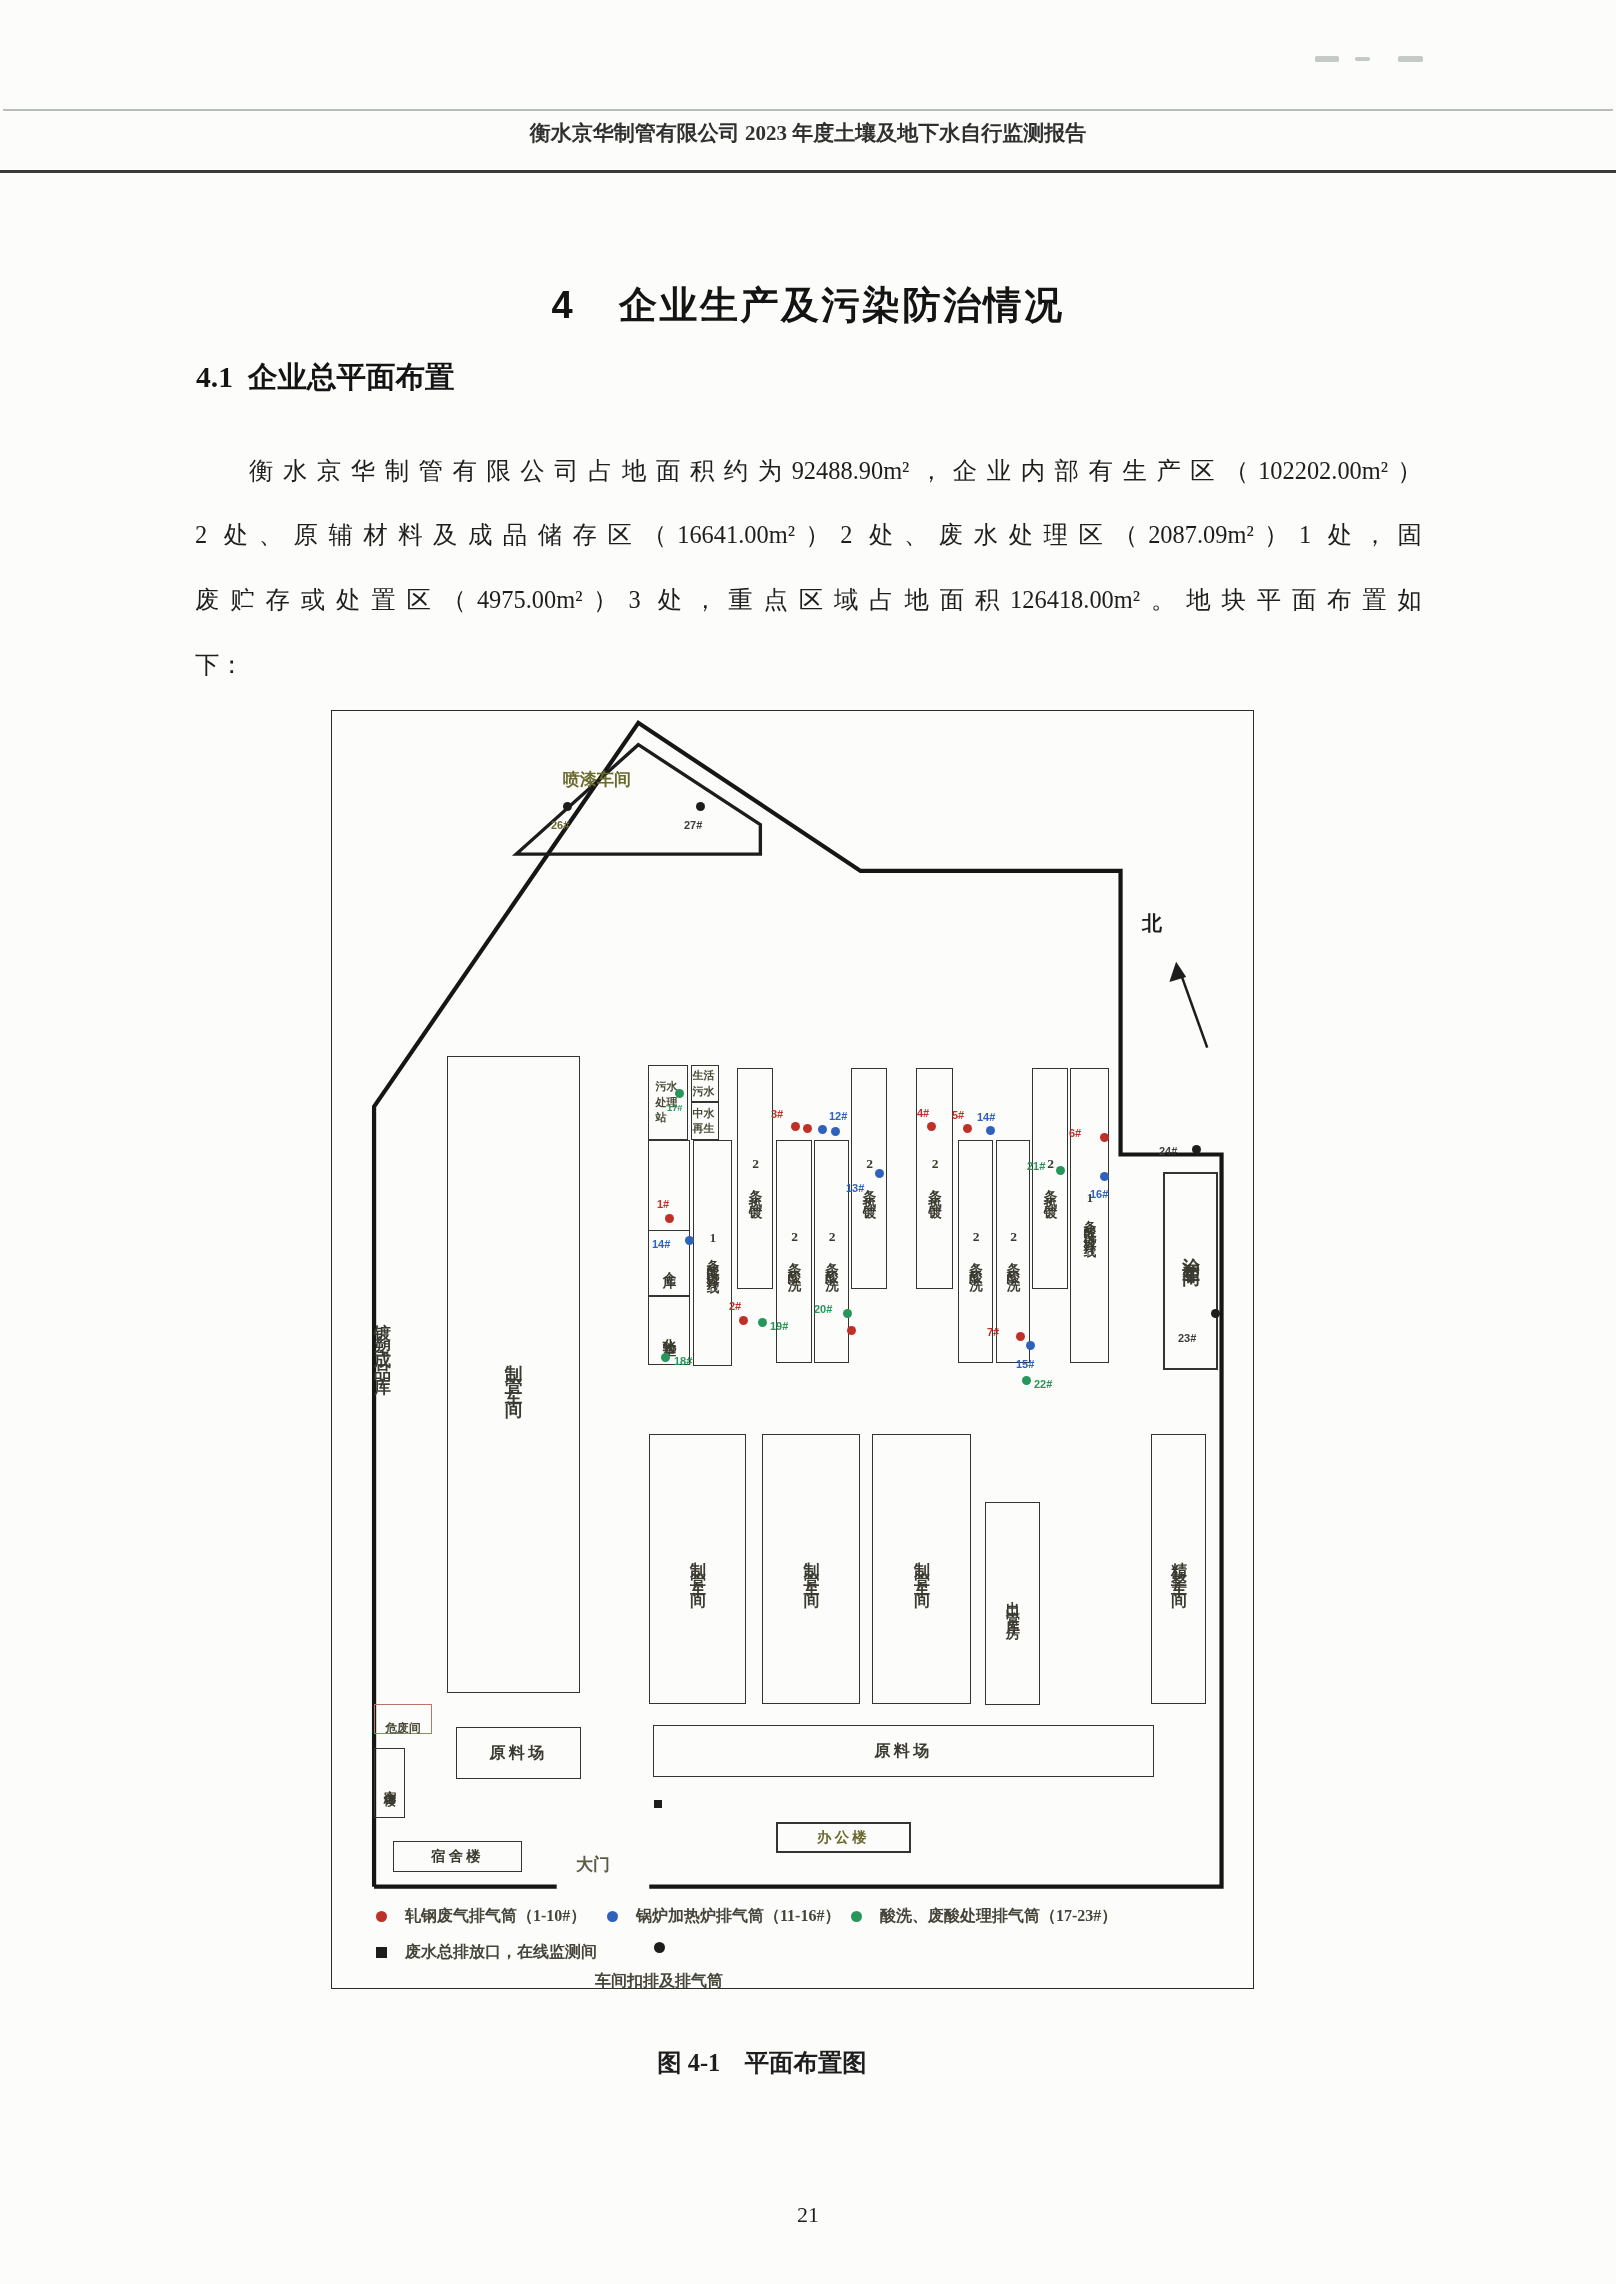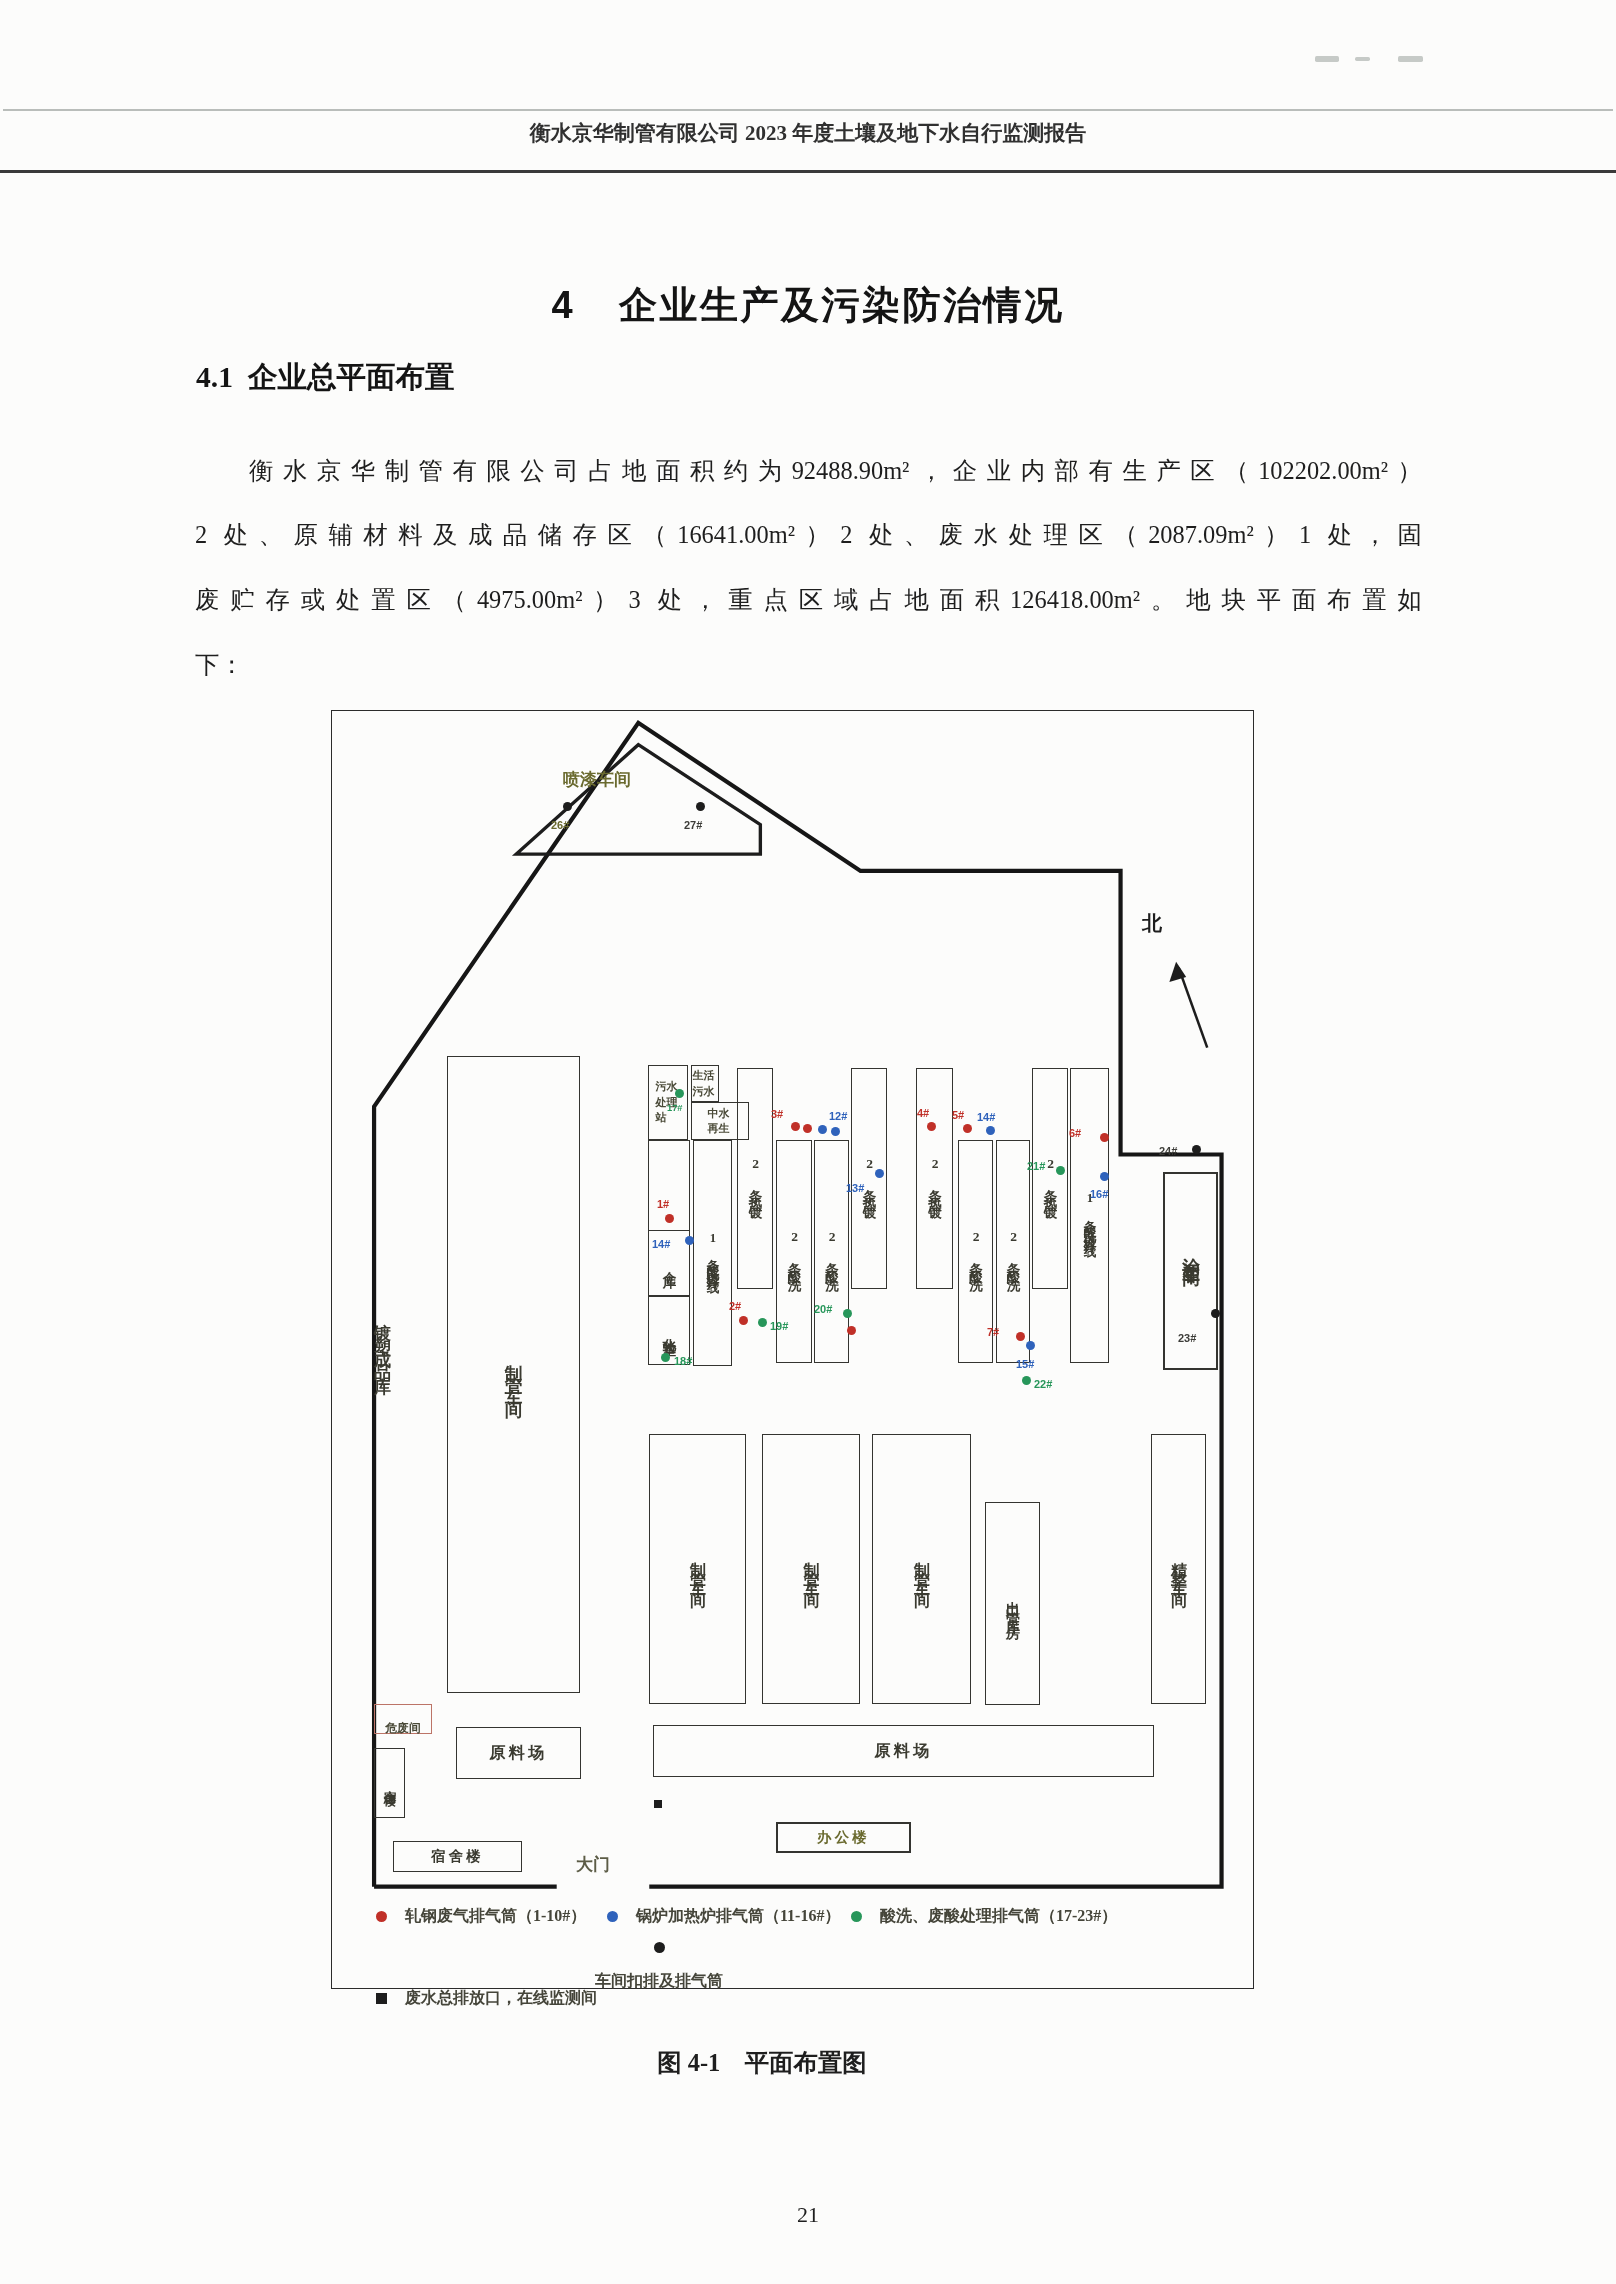--- a/index.html
+++ b/index.html
@@ -78,21 +78,21 @@
   <div class="box" style="left:115px;top:345px;width:133px;height:637px;">
     <span class="vtext lblC" style="font-size:17.7px;letter-spacing:11.8px;">制管车间</span>
   </div>
 
   <div class="box" style="left:316px;top:354px;width:40px;height:75px;">
     <span style="font-size:11px;font-weight:bold;color:#4a4a38;word-break:break-all;width:25px;line-height:1.45;">污水处理站</span>
   </div>
   <div class="box" style="left:359px;top:354px;width:28px;height:37px;">
     <span style="font-size:11px;font-weight:bold;color:#4a4a38;word-break:break-all;width:25px;line-height:1.4;">生活污水</span>
   </div>
-  <div class="box" style="left:359px;top:391px;width:58px;height:38px;">
+  <div class="box" style="left:359px;top:391px;width:28px;height:38px;">
     <span style="font-size:11px;font-weight:bold;color:#4a4a38;word-break:break-all;width:25px;line-height:1.4;">中水再生</span>
   </div>
 
   <div class="box" style="left:316px;top:429px;width:42px;height:91px;"></div>
   <div class="box" style="left:316px;top:519px;width:42px;height:66px;">
     <span class="vtext lblC" style="font-size:13.5px;letter-spacing:3.4px;">仓库</span>
   </div>
   <div class="box" style="left:316px;top:585px;width:42px;height:69px;">
     <span class="vtext lblC" style="font-size:13.5px;letter-spacing:2.5px;">化验室</span>
   </div>
@@ -231,21 +231,21 @@
     <span>轧钢废气排气筒（1-10#）</span>
   </div>
   <div class="legend-item" style="left:275px;top:1195px;">
     <span class="lmark" style="width:11px;height:11px;border-radius:50%;background:#2f62bb;"></span>
     <span>锅炉加热炉排气筒（11-16#）</span>
   </div>
   <div class="legend-item" style="left:519px;top:1195px;">
     <span class="lmark" style="width:11px;height:11px;border-radius:50%;background:#27965a;"></span>
     <span>酸洗、废酸处理排气筒（17-23#）</span>
   </div>
-  <div class="legend-item" style="left:44px;top:1231px;margin-top:46px;">
+  <div class="legend-item" style="left:44px;top:1231px;">
     <span class="lmark" style="width:11px;height:11px;background:#1d1d1d;"></span>
     <span>废水总排放口，在线监测间</span>
   </div>
   <div class="legend-item" style="left:263px;top:1231px;flex-direction:column;">
     <span class="lmark" style="width:11px;height:11px;border-radius:50%;background:#1d1d1d;"></span>
     <span>车间扣排及排气筒</span>
   </div>
 
 </div>
 

